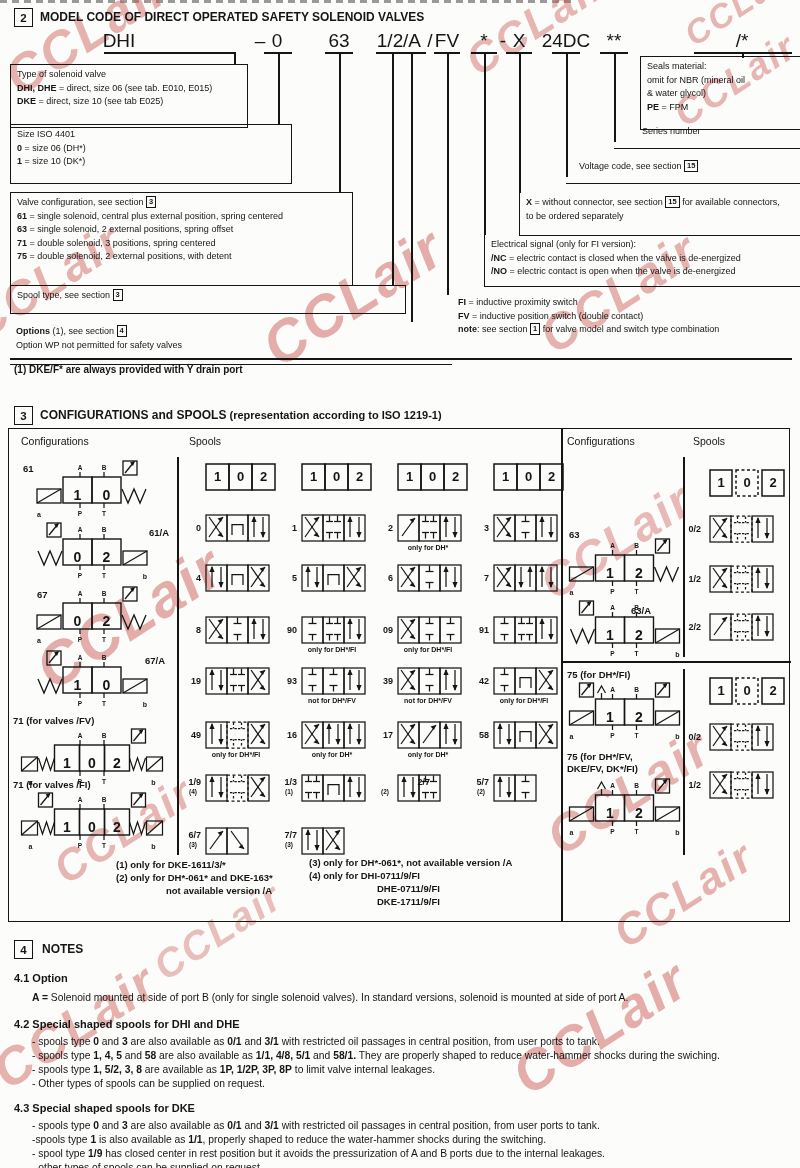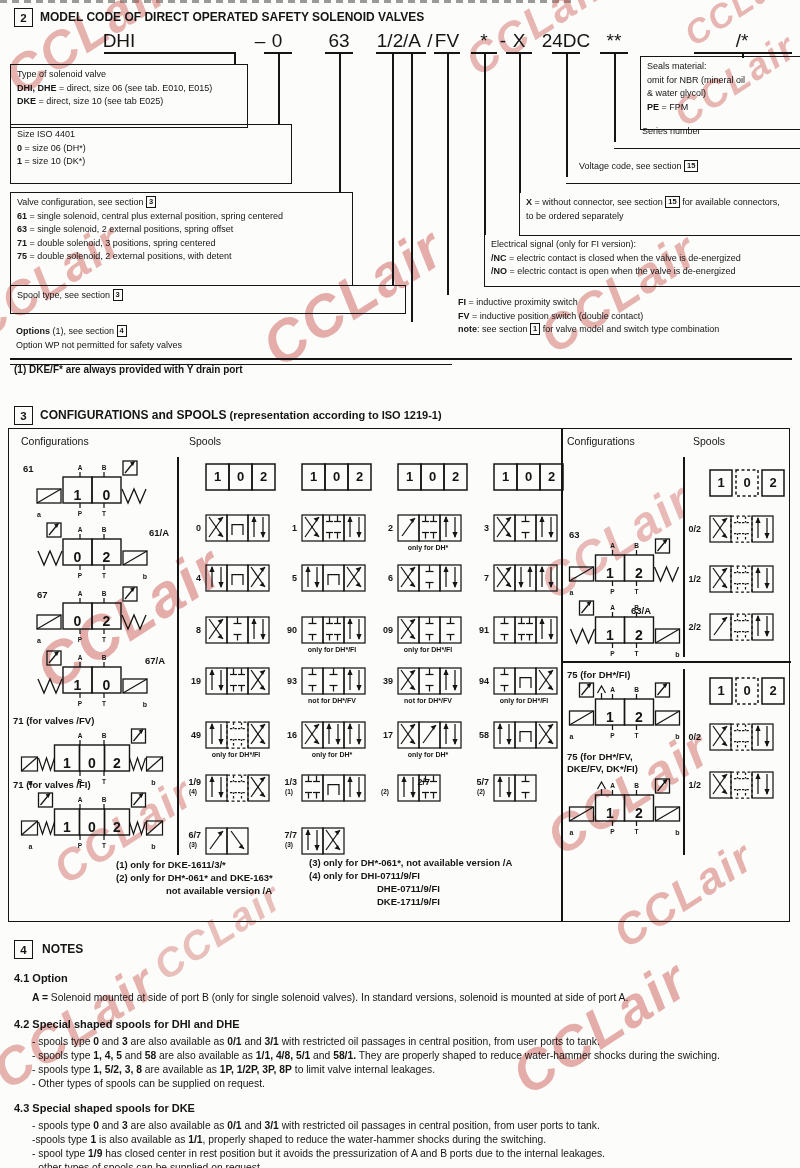--- a/index.html
+++ b/index.html
@@ -763,21 +763,21 @@
           <rect x="43" y="1" width="21" height="26" fill="none" stroke="#151515" stroke-width="1.25"></rect>
           <g transform="translate(43,0)">
             <line x1="6" y1="23" x2="6" y2="3" stroke="#151515" stroke-width="1.25"></line>
             <polygon points="6,2 3.4,8 8.6,8" fill="#151515"></polygon>
             <line x1="15" y1="3" x2="15" y2="23" stroke="#151515" stroke-width="1.25"></line>
             <polygon points="15,24 12.4,18 17.6,18" fill="#151515"></polygon>
           </g>
         </svg>
       </div>
       <div class="spool-note" style="left: 374px; top: 268px; width: 90px;">not for DH*/FV</div>
-      <div class="spool-label" style="left: 462px; top: 247px;">94</div>
+      <div class="spool-label" style="left: 462px; top: 247px;">42</div>
       <div class="abs" style="left: 484px; top: 238px; width: 65px; height: 28px;">
         <svg width="65" height="28" viewBox="0 0 65 28">
           <rect x="1" y="1" width="21" height="26" fill="none" stroke="#151515" stroke-width="1.25"></rect>
           <g transform="translate(1,0)">
             <line x1="10.5" y1="1.5" x2="10.5" y2="7.5" stroke="#151515" stroke-width="1.25"></line>
             <line x1="6.5" y1="7.5" x2="14.5" y2="7.5" stroke="#151515" stroke-width="1.25"></line>
             <line x1="10.5" y1="24.5" x2="10.5" y2="18.5" stroke="#151515" stroke-width="1.25"></line>
             <line x1="6.5" y1="18.5" x2="14.5" y2="18.5" stroke="#151515" stroke-width="1.25"></line>
           </g>
           <rect x="22" y="1" width="21" height="26" fill="none" stroke="#151515" stroke-width="1.25"></rect>

